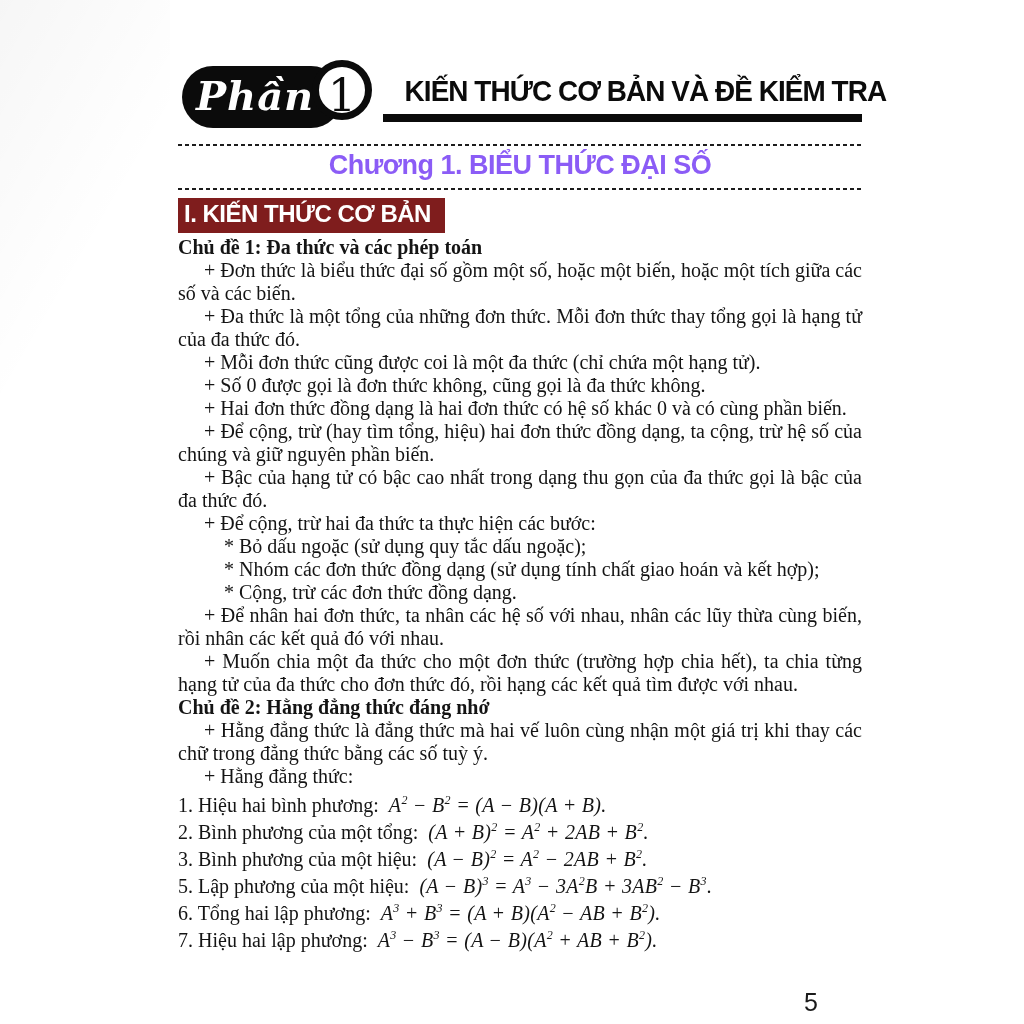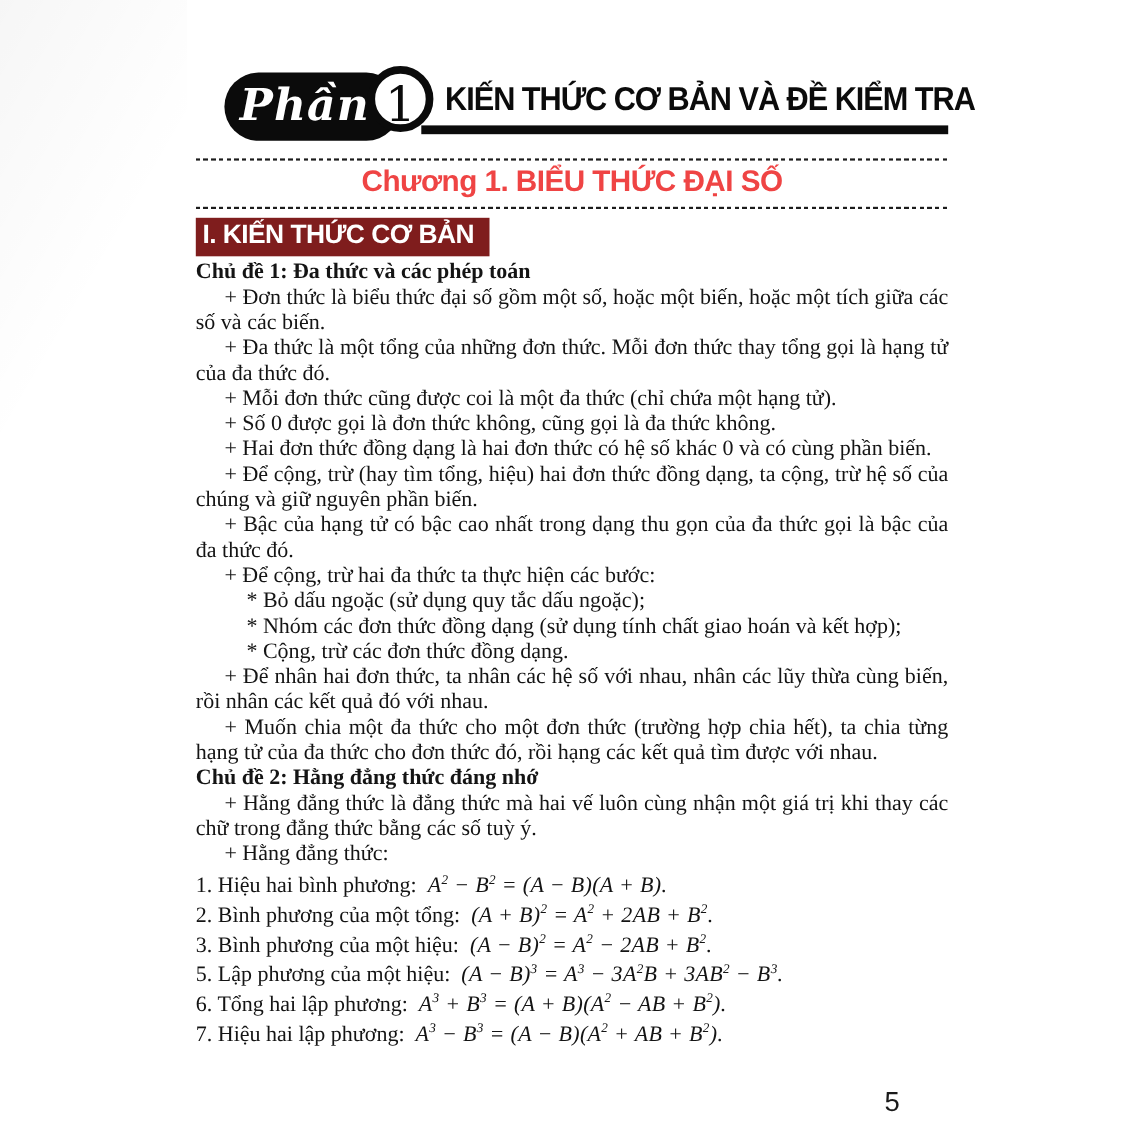--- a/index.html
+++ b/index.html
@@ -15,21 +15,21 @@
   .scan-shade {
     position: absolute; left: 0; top: 0; width: 170px; height: 400px;
     background: linear-gradient(120deg, rgba(0,0,0,0.035), rgba(0,0,0,0) 60%);
     pointer-events: none;
   }
   .content {
     position: absolute; left: 178px; top: 58px; width: 684px;
   }
   
   .header-row { position: relative; height: 82px; margin-bottom: 4px; }
-  .badge { position: absolute; left: 26px; top: 2px; width: 200px; height: 76px; }
+  .badge { position: absolute; left: 4px; top: 2px; width: 200px; height: 76px; }
   .badge-pill {
     position: absolute; left: 0; top: 6px; width: 160px; height: 62px;
     background: #0b0b0b; border-radius: 34px;
   }
   .badge-part {
     position: absolute; left: 14px; top: 12px;
     color: #ffffff; font-family: "DejaVu Serif", serif;
     font-style: italic; font-weight: bold; font-size: 40px;
     letter-spacing: 1px;
   }
@@ -54,21 +54,21 @@
     white-space: nowrap;
   }
   
   .dotline {
     height: 2px;
     background-image: repeating-linear-gradient(90deg, #1c1c1c 0 4px, transparent 4px 7px);
   }
   .chapter {
     text-align: center;
     font-family: "Liberation Sans", sans-serif;
-    font-weight: bold; font-size: 27px; color: #ef4444;
+    font-weight: bold; font-size: 27px; color: #8b5cf6;
     letter-spacing: -0.5px;
     padding: 4px 0 7px 0;
   }
   
   .section-box {
     display: inline-block;
     background: #7f1d1d; color: #ffffff;
     font-family: "Liberation Sans", sans-serif;
     font-weight: bold; font-size: 24px;
     letter-spacing: -0.5px;

